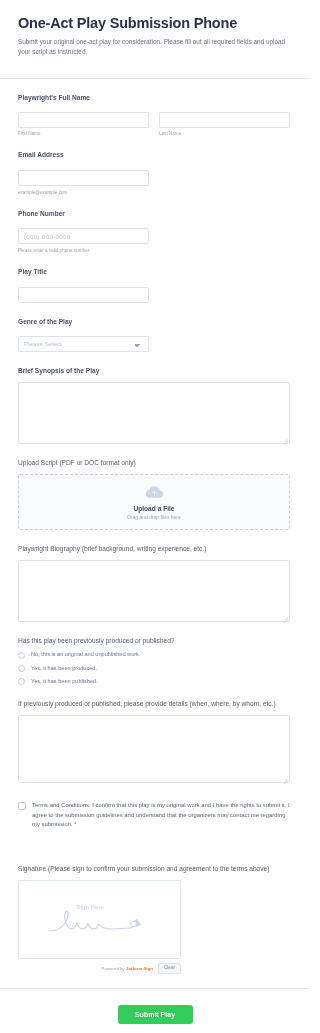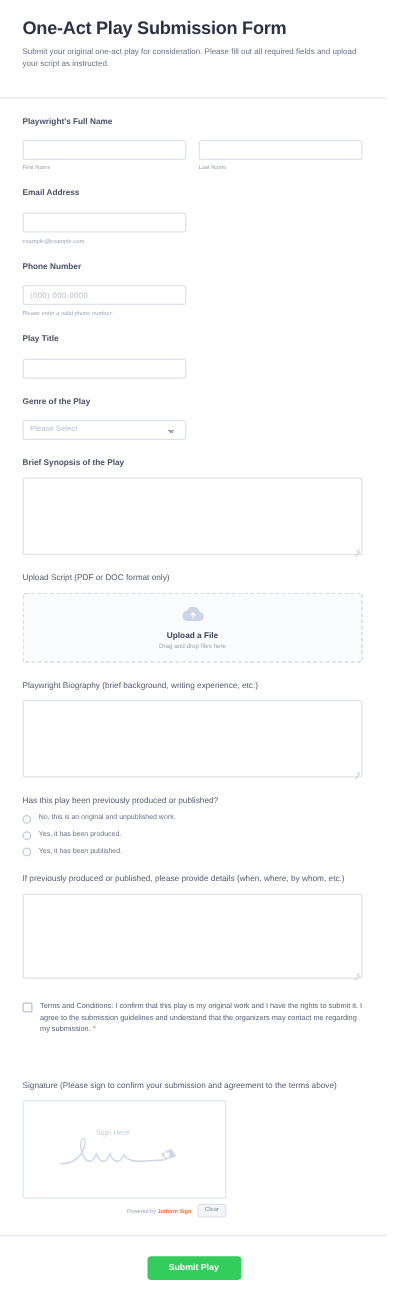--- a/index.html
+++ b/index.html
@@ -189,21 +189,21 @@
     cursor: pointer;
     font-family: "Liberation Sans", sans-serif;
   }
 </style>
 </head>
 <body>
 
 <div class="page">
 
   <div class="header">
-    <div class="form-title">One-Act Play Submission Form</div>
+    <div class="form-title">One-Act Play Submission Phone</div>
     <div class="form-subtitle">Submit your original one-act play for consideration. Please fill out all required fields and upload your script as instructed.</div>
   </div>
   <div class="divider"></div>
 
   <div class="body">
 
     <div class="field">
       <span class="label">Playwright's Full Name</span>
       <div class="row2">
         <div class="col">

